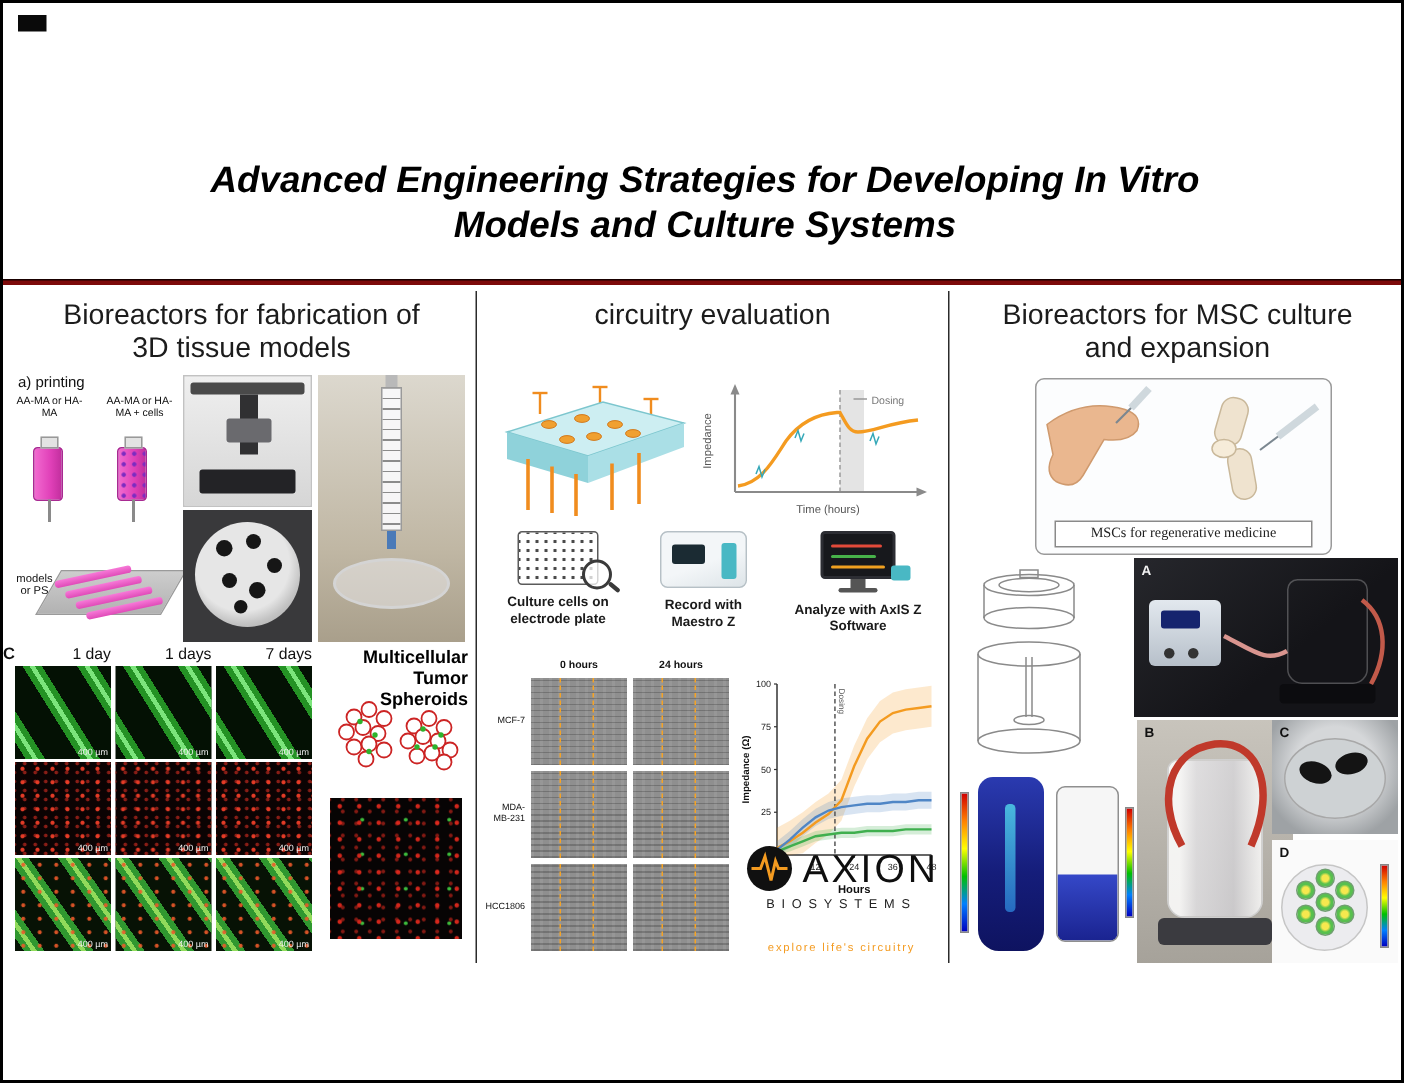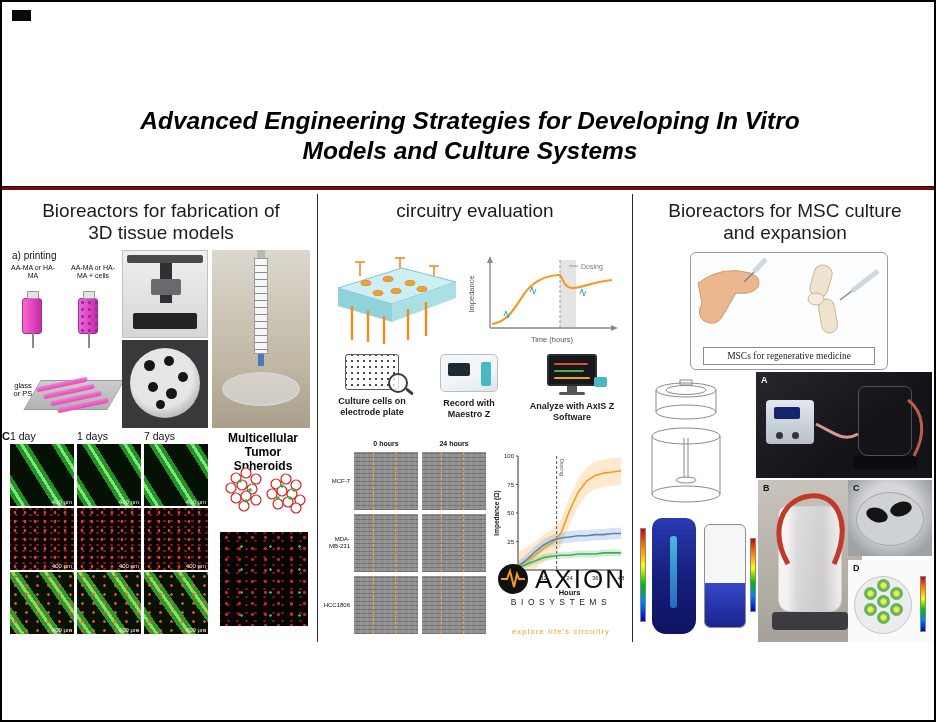--- a/index.html
+++ b/index.html
@@ -41,24 +41,24 @@
   .ex-body{position:absolute;left:42px;top:8px;width:14px;height:96px;background:rgba(250,250,252,.92);border:1px solid #9a9a9a;background-image:repeating-linear-gradient(180deg,transparent 0 6px,#8b8b8b 6px 7px)}
   .ex-tip{position:absolute;left:46px;top:104px;width:6px;height:12px;background:#4a7ab8}
   .ex-dish{position:absolute;left:10px;top:122px;width:78px;height:34px;border-radius:50%;border:2px solid #d4d4d4;background:rgba(238,238,242,.5)}
 
   .mg{width:64px;height:62px;background:#050505;overflow:hidden}
   .mg .sb{position:absolute;right:2px;bottom:1px;font-size:6px;color:#eee}
   .mg{position:absolute}
   .g1{background-color:#041104;background-image:repeating-linear-gradient(58deg,transparent 0 6px,rgba(40,160,40,.9) 6px 10px,rgba(130,240,130,.95) 10px 13px,rgba(40,160,40,.9) 13px 17px,transparent 17px 31px)}
   .g2{background-color:#0b0303;background-image:radial-gradient(circle,rgba(238,62,40,.95) 1.1px,transparent 1.7px),radial-gradient(circle,rgba(190,40,30,.7) 1px,transparent 1.5px);background-size:10px 9px,7px 6px;background-position:0 0,3px 4px}
   .g3{background-color:#071205;background-image:radial-gradient(circle,rgba(238,90,42,.9) 1.1px,transparent 1.6px),repeating-linear-gradient(55deg,transparent 0 5px,rgba(55,175,55,.85) 5px 9px,rgba(160,240,100,.9) 9px 12px,rgba(55,175,55,.85) 12px 16px,transparent 16px 27px);background-size:11px 9px,auto}
-  .grid-head{font-size:10.5px;color:#111;text-align:left}
+  .grid-head{font-size:10.5px;color:#111;text-align:right}
   .panel-letter{font-size:11px;font-weight:bold;color:#111}
 
-  .sph-title{font-size:12px;font-weight:bold;color:#000;text-align:center;line-height:1.15}
+  .sph-title{font-size:12px;font-weight:bold;color:#000;text-align:right;line-height:1.15}
   .sph-img{background-color:#070404;background-image:radial-gradient(circle,rgba(232,42,30,.9) 1.2px,transparent 1.8px),radial-gradient(circle,rgba(232,42,30,.55) 1px,transparent 1.5px),radial-gradient(circle,rgba(70,220,70,.85) 1px,transparent 1.5px);background-size:13px 11px,9px 8px,29px 23px;background-position:0 0,4px 5px,7px 3px}
 
   
   .wf-item{text-align:center}
   .wf-label{margin-top:6px;font-size:9px;font-weight:bold;color:#1a1a1a;line-height:1.2}
   .plate-icon{position:relative;width:54px;height:36px;margin:0 auto;background:#fff;border:1px solid #5a5a5a;border-radius:3px;background-image:radial-gradient(#4a4a4a 1px,transparent 1.35px);background-size:6px 6px;background-position:3px 3px}
   .magnifier{position:absolute;right:-10px;bottom:-4px;width:20px;height:20px;border:2px solid #3a3a3a;border-radius:50%;background:rgba(255,255,255,.75)}
   .magnifier::after{content:"";position:absolute;right:-8px;bottom:-2px;width:9px;height:3px;background:#3a3a3a;transform:rotate(40deg);border-radius:2px}
   .maestro{position:relative;width:58px;height:38px;margin:0 auto;background:linear-gradient(160deg,#f3f6f8 55%,#dde4e8);border:1px solid #b6c0c6;border-radius:5px}
   .maestro .m-screen{position:absolute;left:7px;top:8px;width:22px;height:13px;background:#1b2b33;border-radius:2px}
@@ -143,21 +143,21 @@
     </div>
     <div class="syringe cells" style="left:68px;top:48px">
       <div class="plunger"></div>
       <div class="needle"></div>
     </div>
     <div class="platform"></div>
     <div class="strip" style="left:26px;top:132px"></div>
     <div class="strip" style="left:33px;top:139px"></div>
     <div class="strip" style="left:40px;top:146px"></div>
     <div class="strip" style="left:47px;top:153px"></div>
-    <div class="substrate-label">glass or PS</div>
+    <div class="substrate-label">models or PS</div>
   </div>
 
   <div class="abs printer" style="left:120px;top:248px;width:86px;height:88px">
     <div class="pr-top"></div>
     <div class="pr-col"></div>
     <div class="pr-carriage"></div>
     <div class="pr-bed"></div>
   </div>
 
   <div class="abs petri" style="left:120px;top:338px;width:86px;height:88px">

